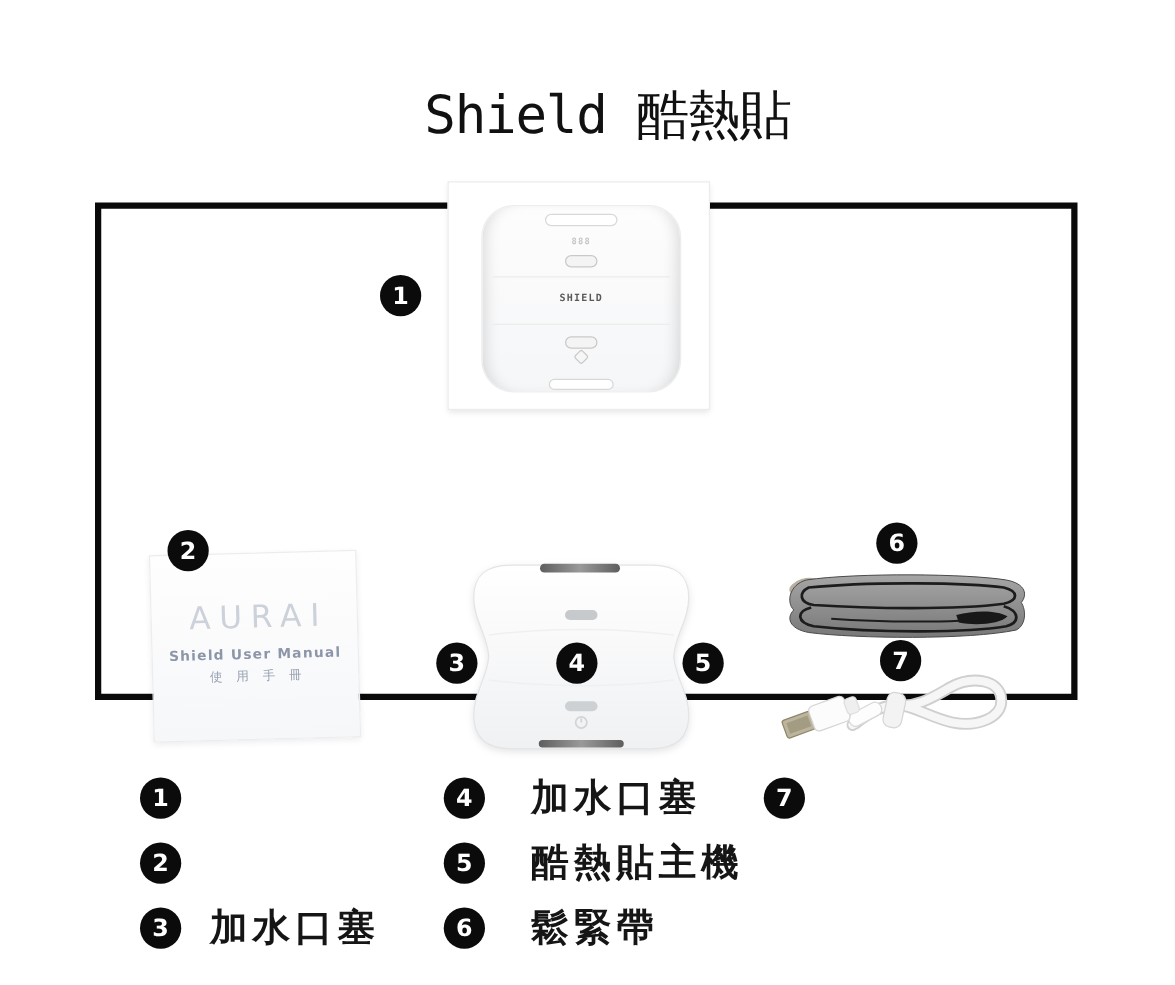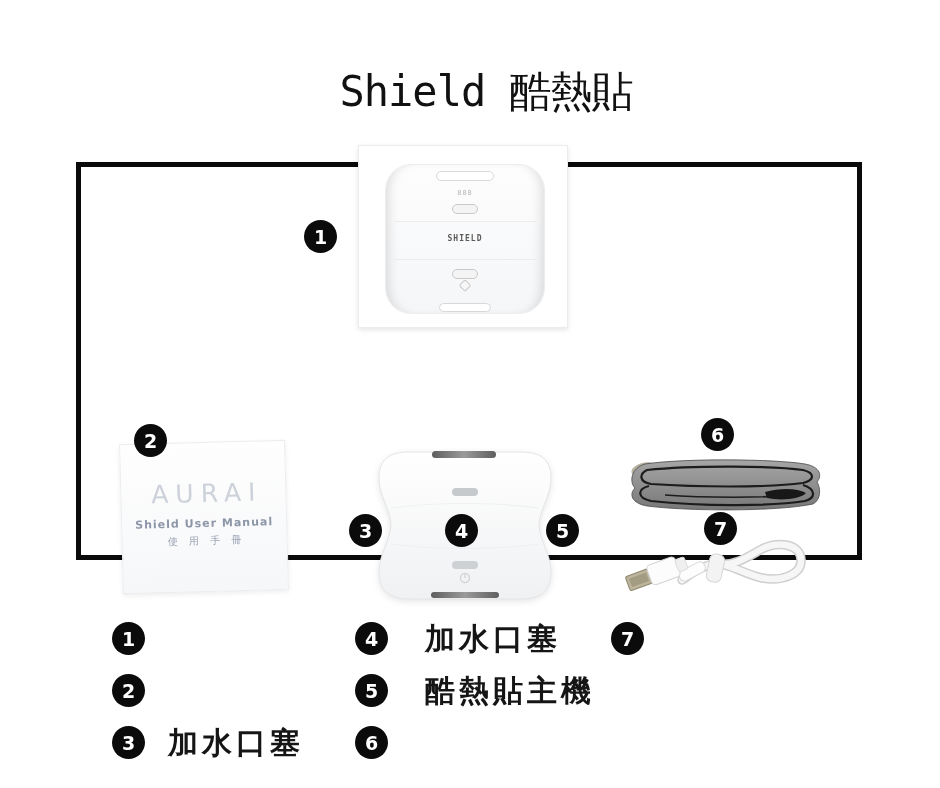--- a/index.html
+++ b/index.html
@@ -204,18 +204,19 @@
   <div class="legend-item" style="left:355px; top:622px; gap:37px">
     <span class="lbadge">4</span>
     <span class="llabel">加水口塞</span>
   </div>
   <div class="legend-item" style="left:355px; top:674px; gap:37px">
     <span class="lbadge">5</span>
     <span class="llabel">酷熱貼主機</span>
   </div>
   <div class="legend-item" style="left:355px; top:726px; gap:37px">
     <span class="lbadge">6</span>
+    <span class="llabel">鬆緊帶</span>
   </div>
   <div class="legend-item" style="left:611px; top:622px; gap:32px">
     <span class="lbadge">7</span>
   </div>
 
 </div>
 
 </body></html>

